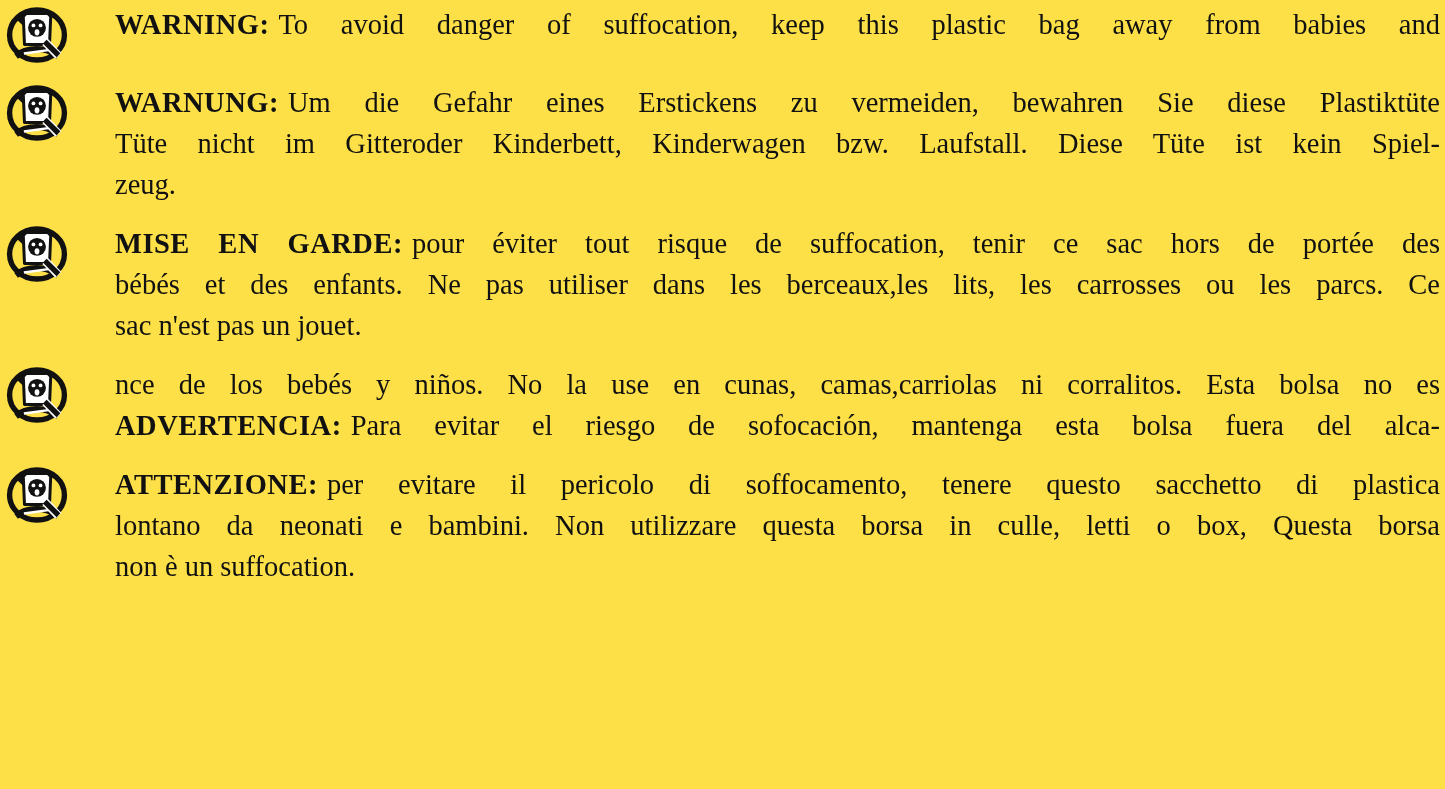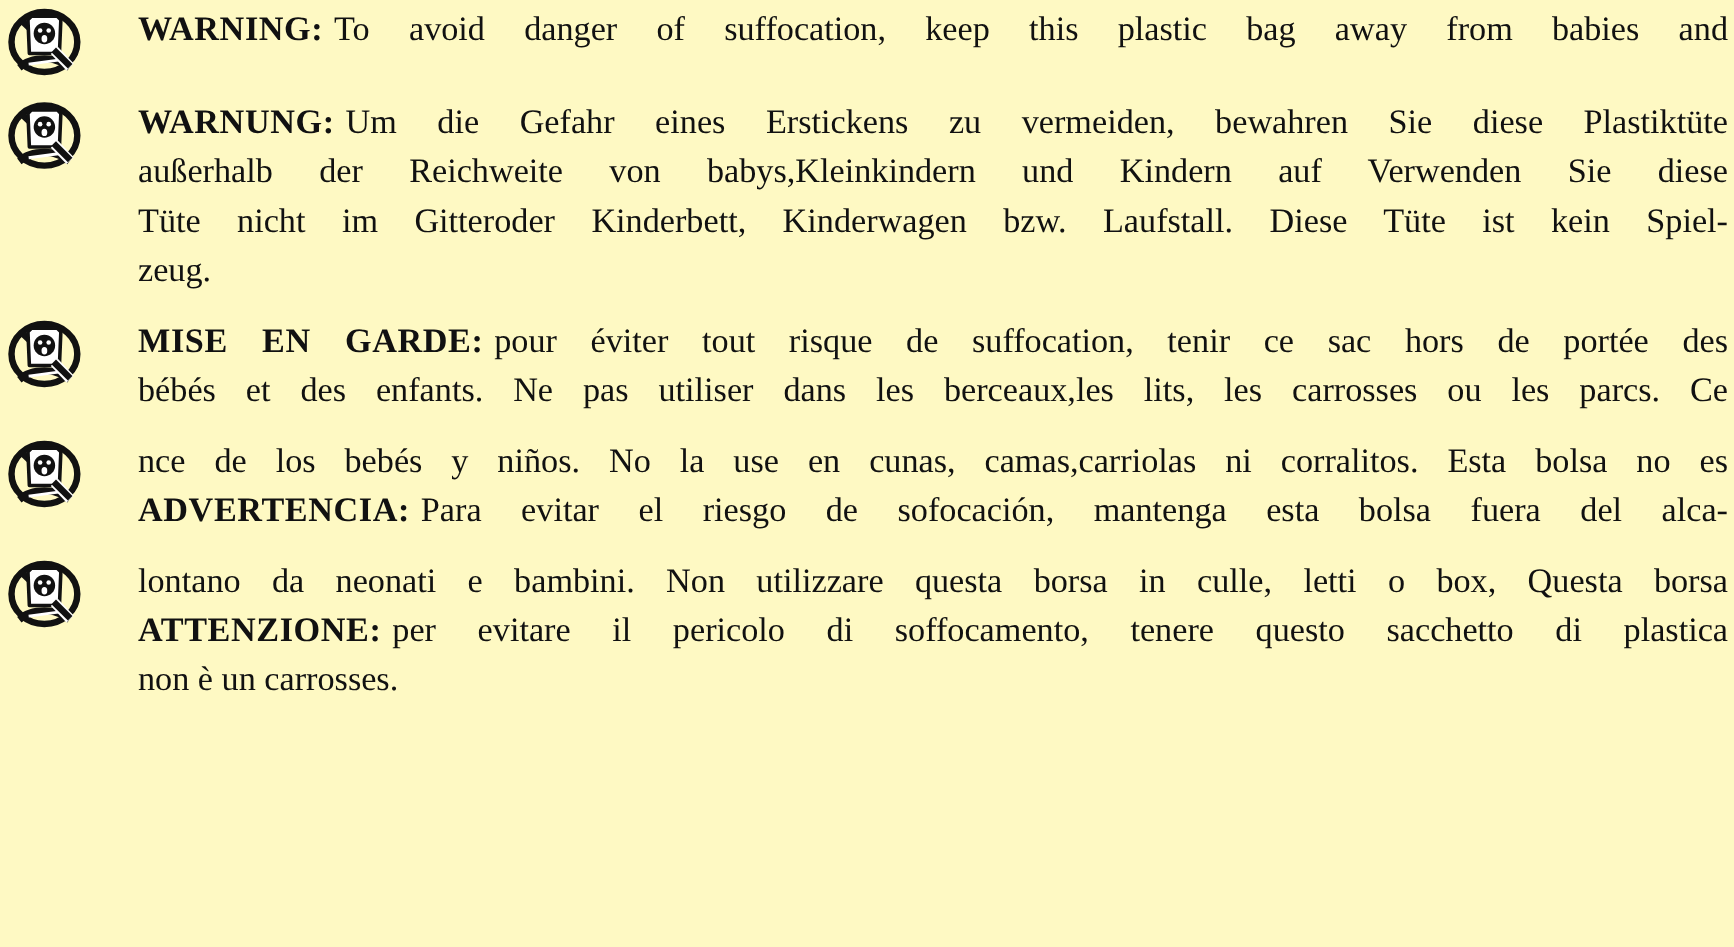--- a/index.html
+++ b/index.html
@@ -4,21 +4,21 @@
 <style>
   html, body {
     margin: 0;
     padding: 0;
     background: #ffffff;
   }
   .sheet {
     position: relative;
     width: 1445px;
     height: 789px;
-    background: #fef9c3;
+    background: #fde047;
     color: #111111;
     font-family: "Liberation Serif", "DejaVu Serif", serif;
     box-sizing: border-box;
     padding-top: 2px;
     overflow: hidden;
   }
   .row {
     display: flex;
     align-items: flex-start;
   }
@@ -103,21 +103,20 @@
 
         <path d="M14 80 C28 62 76 62 90 80 L84 88 C64 72 40 72 20 88 Z" fill="#111111"></path>
         <line x1="30" y1="79" x2="74" y2="73" stroke="#ffffff" stroke-width="4"></line>
 
         <line x1="66" y1="60" x2="88" y2="83" stroke="#ffffff" stroke-width="14"></line>
         <line x1="65" y1="59" x2="88" y2="82" stroke="#111111" stroke-width="9"></line>
       </svg>
     </span>
     <div class="body">
           <div class="line"><span class="lbl">WARNUNG:</span><span>Um die Gefahr eines Erstickens zu vermeiden, bewahren Sie diese Plastiktüte</span></div>
-          <div class="line">außerhalb der Reichweite von babys,Kleinkindern und Kindern auf Verwenden Sie diese</div>
           <div class="line">Tüte nicht im Gitteroder Kinderbett, Kinderwagen bzw. Laufstall. Diese Tüte ist kein Spiel-</div>
           <div class="line last">zeug.</div>
         </div>
   </div>
 
   <div class="row">
     <span class="icon">
       <svg width="62" height="58" viewBox="0 0 104 96" aria-hidden="true">
 
         <ellipse cx="52" cy="48" rx="46" ry="42" fill="none" stroke="#111111" stroke-width="9"></ellipse>
@@ -134,20 +133,21 @@
         <path d="M14 80 C28 62 76 62 90 80 L84 88 C64 72 40 72 20 88 Z" fill="#111111"></path>
         <line x1="30" y1="79" x2="74" y2="73" stroke="#ffffff" stroke-width="4"></line>
 
         <line x1="66" y1="60" x2="88" y2="83" stroke="#ffffff" stroke-width="14"></line>
         <line x1="65" y1="59" x2="88" y2="82" stroke="#111111" stroke-width="9"></line>
       </svg>
     </span>
     <div class="body">
           <div class="line"><span class="lbl">MISE EN GARDE:</span><span>pour éviter tout risque de suffocation, tenir ce sac hors de portée des</span></div>
           <div class="line">bébés et des enfants. Ne pas utiliser dans les berceaux,les lits, les carrosses ou les parcs. Ce</div>
+          <div class="line last">sac n'est pas un jouet.</div>
         </div>
   </div>
 
   <div class="row">
     <span class="icon">
       <svg width="62" height="58" viewBox="0 0 104 96" aria-hidden="true">
 
         <ellipse cx="52" cy="48" rx="46" ry="42" fill="none" stroke="#111111" stroke-width="9"></ellipse>
 
         <line x1="19" y1="17" x2="87" y2="81" stroke="#111111" stroke-width="9"></line>
@@ -188,19 +188,19 @@
         <ellipse cx="52" cy="43.5" rx="4" ry="5.2" fill="#ffffff"></ellipse>
 
         <path d="M14 80 C28 62 76 62 90 80 L84 88 C64 72 40 72 20 88 Z" fill="#111111"></path>
         <line x1="30" y1="79" x2="74" y2="73" stroke="#ffffff" stroke-width="4"></line>
 
         <line x1="66" y1="60" x2="88" y2="83" stroke="#ffffff" stroke-width="14"></line>
         <line x1="65" y1="59" x2="88" y2="82" stroke="#111111" stroke-width="9"></line>
       </svg>
     </span>
     <div class="body">
+          <div class="line"><span class="lbl">ATTENZIONE:</span><span>per evitare il pericolo di soffocamento, tenere questo sacchetto di plastica</span></div>
           <div class="line">lontano da neonati e bambini. Non utilizzare questa borsa in culle, letti o box, Questa borsa</div>
-          <div class="line"><span class="lbl">ATTENZIONE:</span><span>per evitare il pericolo di soffocamento, tenere questo sacchetto di plastica</span></div>
-          <div class="line last">non è un carrosses.</div>
+          <div class="line last">non è un suffocation.</div>
         </div>
   </div>
 </div>
 </div>
 
 </body></html>

